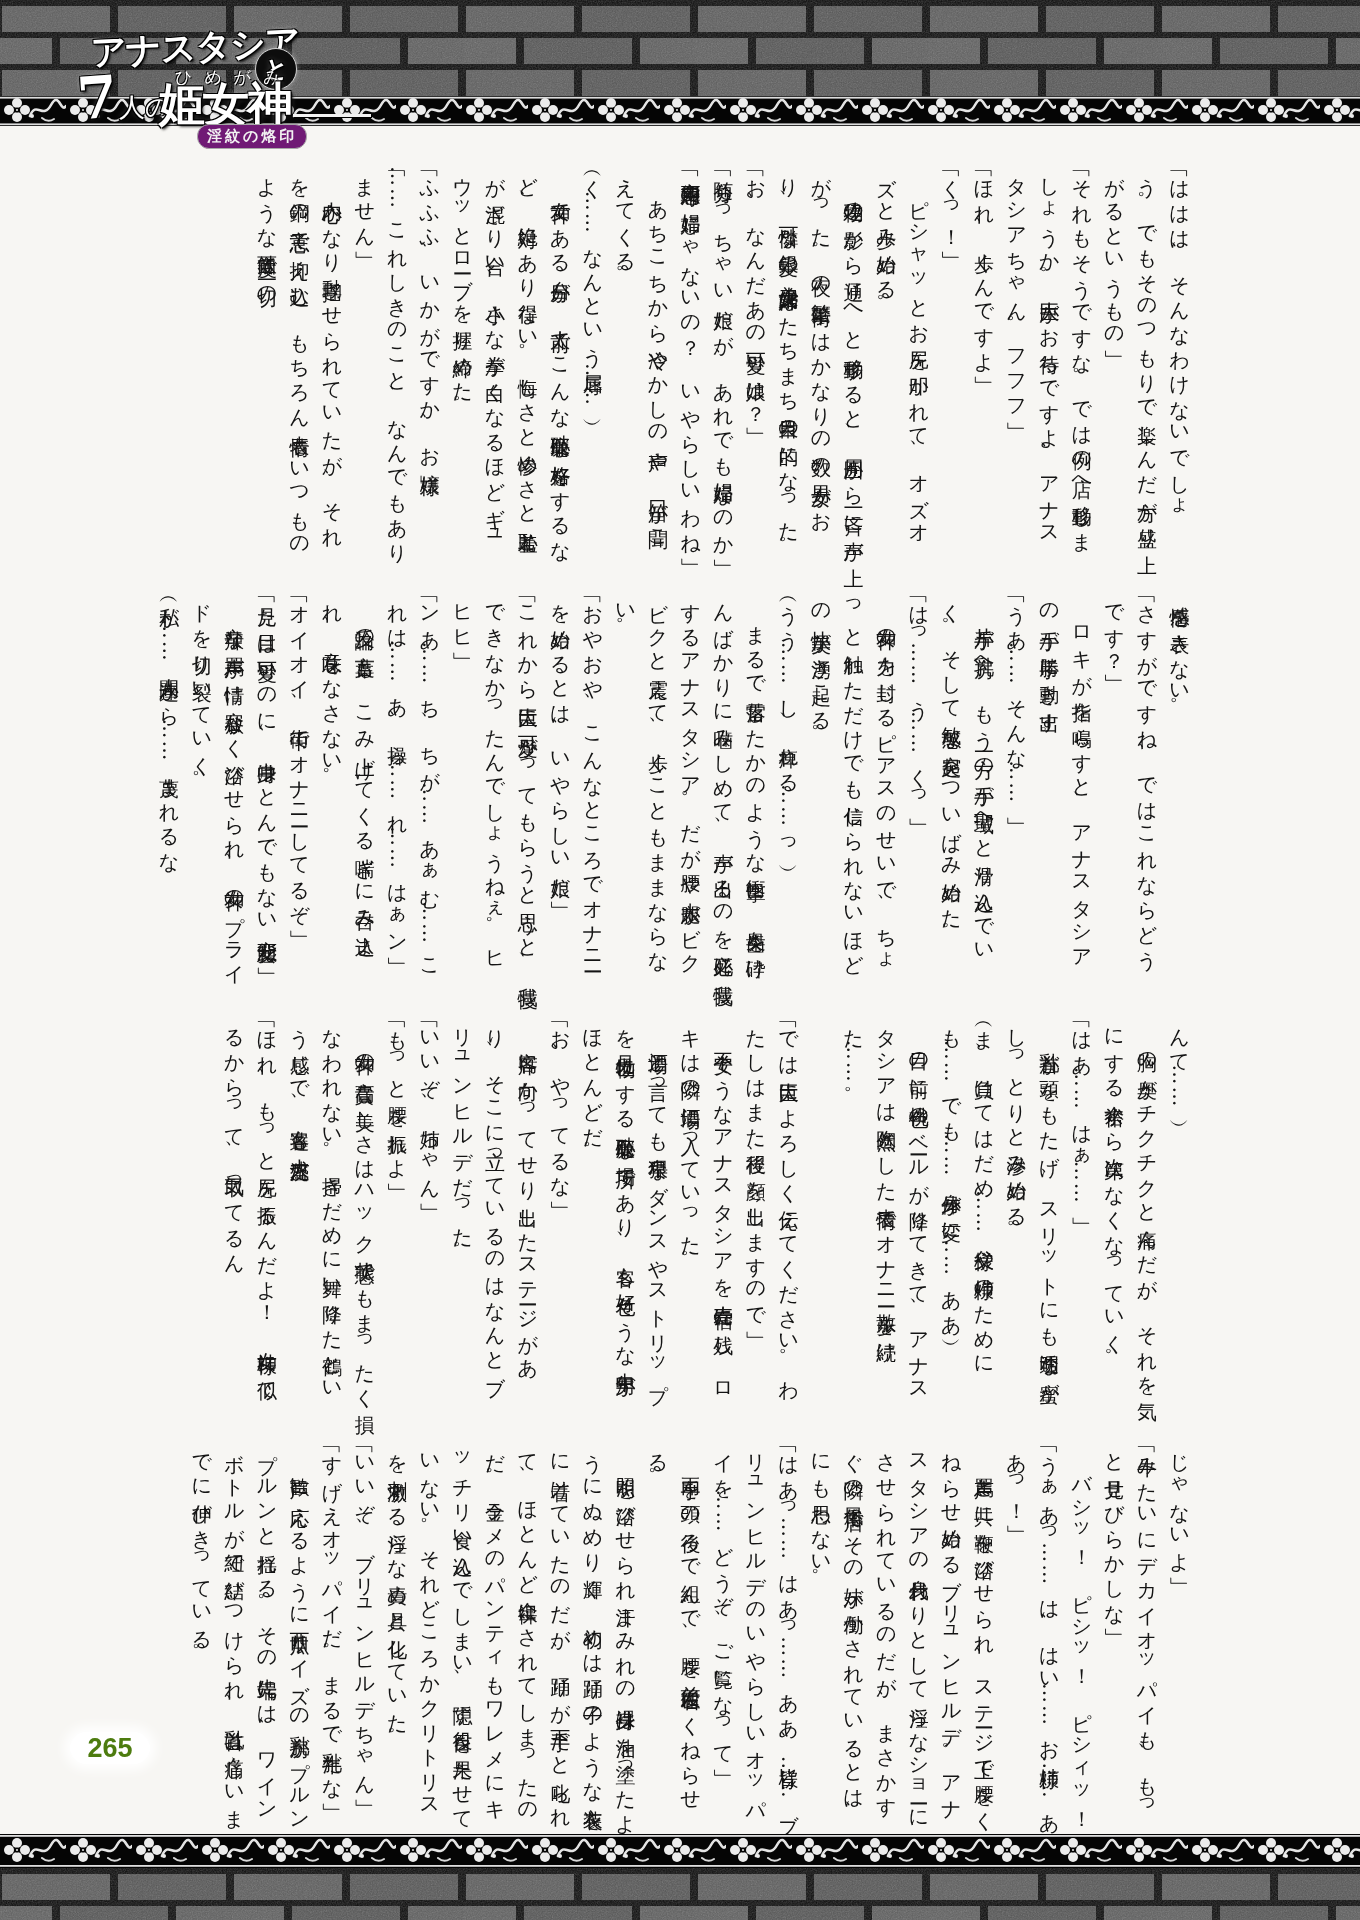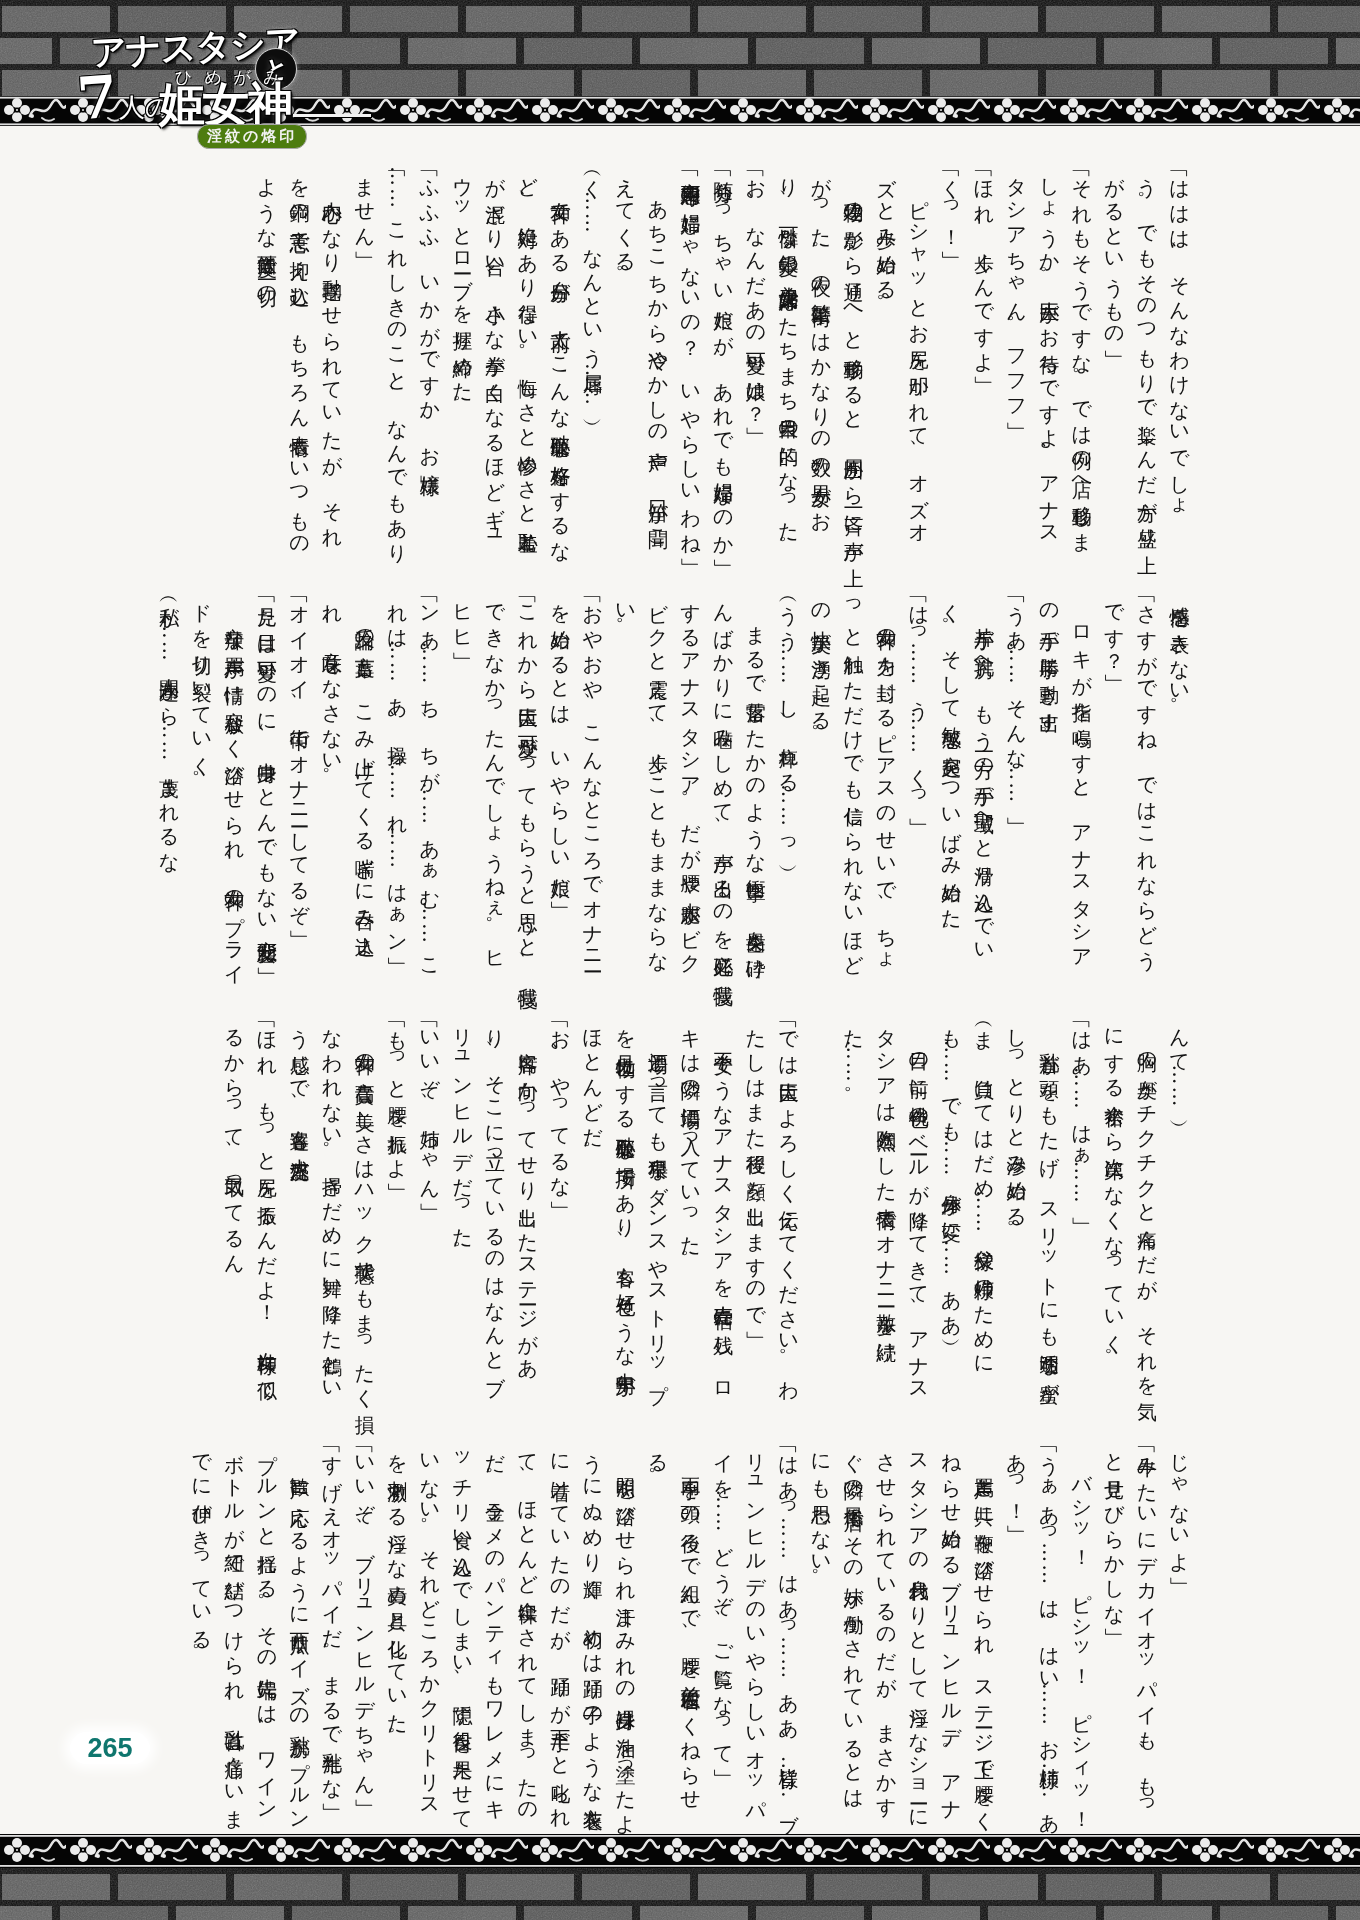--- a/index.html
+++ b/index.html
@@ -48,31 +48,31 @@
   .logo-to{position:absolute;left:200px;top:40px;width:40px;height:40px;border-radius:50%;
            background:#0d0d0d;border:1px solid #cfcfcf;display:flex;align-items:center;justify-content:center;
            font-size:24px;font-weight:bold;box-shadow:0 0 5px rgba(255,255,255,.4);}
   .logo-num{position:absolute;left:22px;top:56px;font-size:58px;font-weight:bold;transform:rotate(-4deg);}
   .logo-jin{position:absolute;left:64px;top:82px;font-size:26px;font-weight:normal;}
   .logo-furi{position:absolute;left:120px;top:58px;font-size:17px;letter-spacing:12px;white-space:nowrap;
              text-shadow:1px 1px 0 #000,-1px -1px 0 #000;}
   .logo-main{position:absolute;left:104px;top:66px;font-size:46px;font-weight:bold;letter-spacing:-2px;white-space:nowrap;}
   .logo-line{position:absolute;left:238px;top:106px;width:78px;height:3px;background:#f2f2f2;
              box-shadow:1px 1px 0 #000;}
-  .logo-sub{position:absolute;left:142px;top:116px;background:#4d7c0f;color:#f2f2f2;
+  .logo-sub{position:absolute;left:142px;top:116px;background:#701a75;color:#f2f2f2;
             border:1px solid #a8a8a8;border-radius:12px;padding:2px 9px;
             font-size:15px;font-weight:bold;letter-spacing:3px;white-space:nowrap;}
   
   .page-num{
     position:absolute;left:70px;top:1732px;width:80px;height:32px;z-index:6;
     background:#ffffff;border-radius:16px;
     box-shadow:0 0 12px 6px rgba(255,255,255,.95);
     display:flex;align-items:center;justify-content:center;
     font-family:"Liberation Sans","DejaVu Sans",sans-serif;
-    font-size:27px;font-weight:bold;color:#0f766e;
+    font-size:27px;font-weight:bold;color:#4d7c0f;
   }
 </style>
 </head>
 <body>
 
 <div class="page">
 
   <svg class="brick-band brick-top" width="1360" height="96">
     <defs>
       <pattern id="bricks-t" width="232" height="64" patternUnits="userSpaceOnUse">

